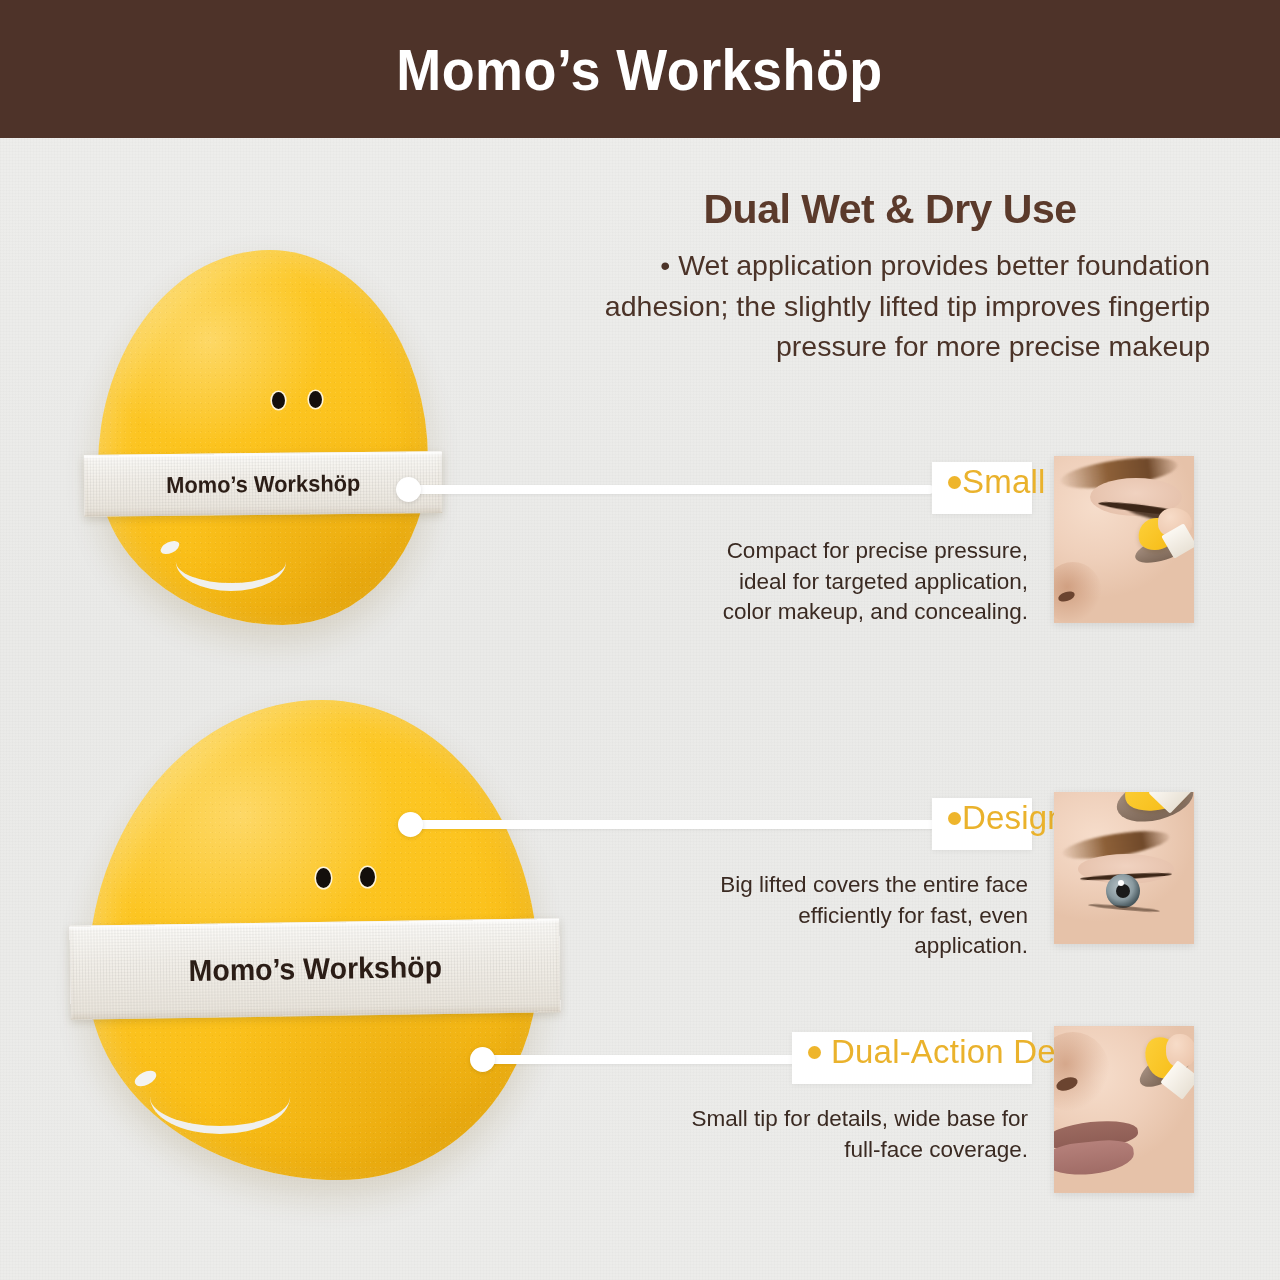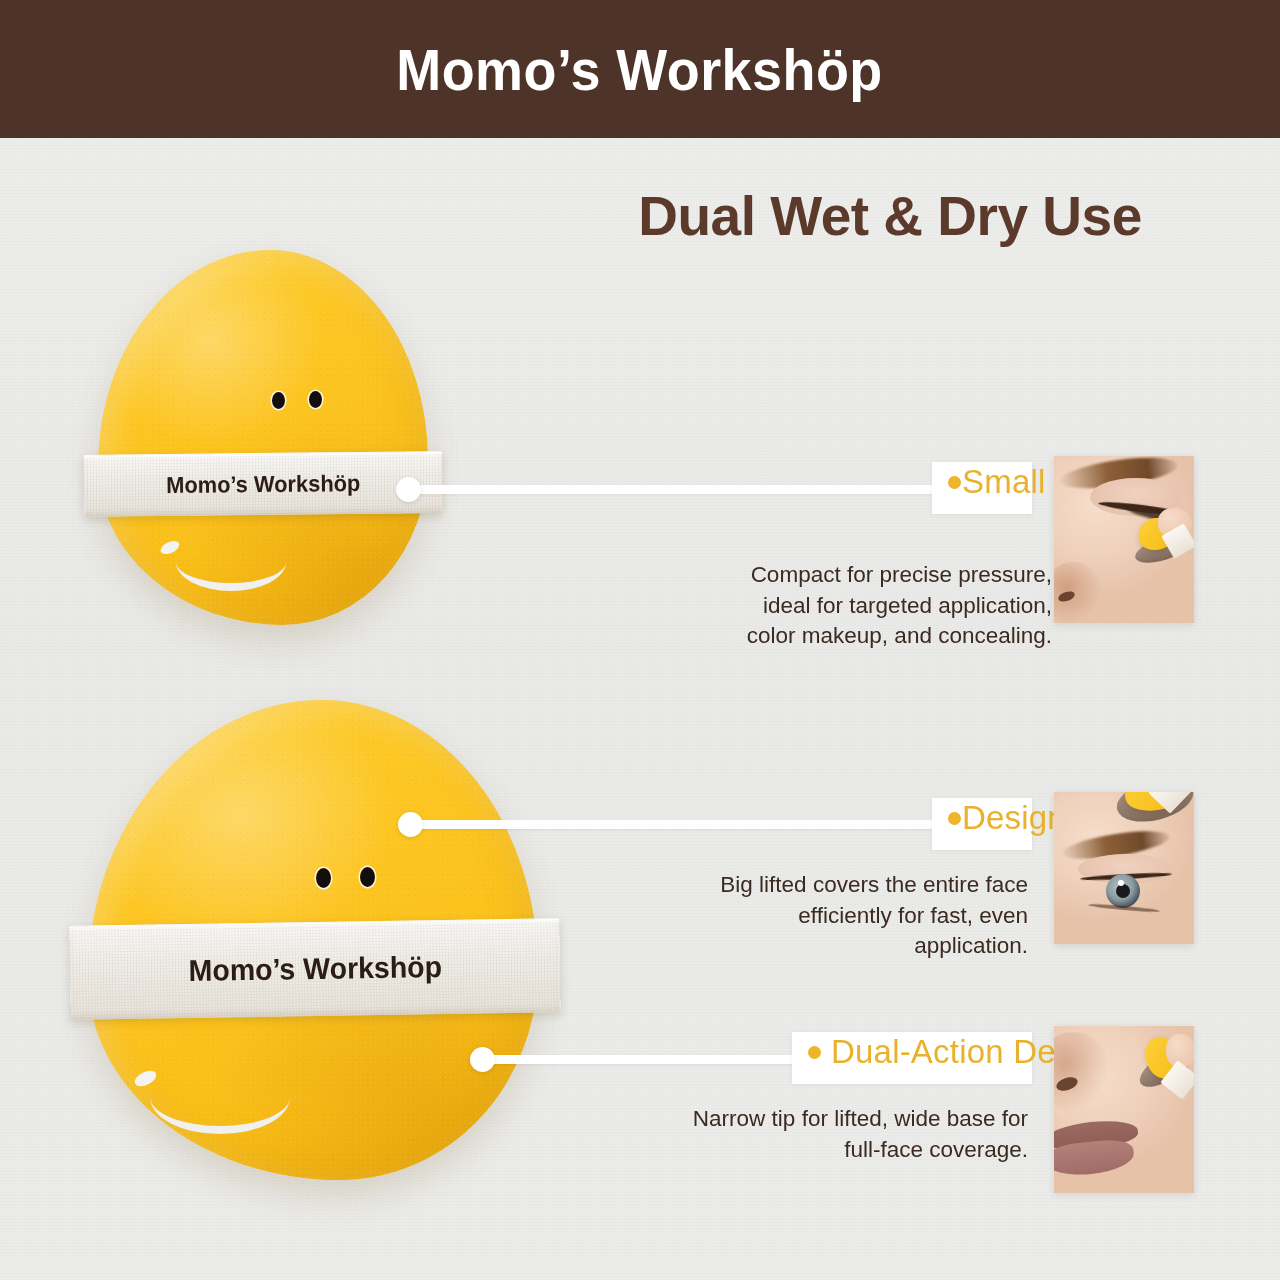--- a/index.html
+++ b/index.html
@@ -36,21 +36,21 @@
   }
 
   
   .hero{
     position:absolute;
     left:570px; top:188px; width:640px;
     text-align:center;
   }
   .hero-title{
     color:#5b3a2b;
-    font-size:55px;
+    font-size:41px;
     font-weight:800;
     letter-spacing:-0.5px;
     line-height:1.05;
   }
   .hero-body{
     margin-top:14px;
     color:#4b3328;
     font-size:28.5px;
     line-height:1.42;
     text-align:right;
@@ -257,20 +257,21 @@
 <body>
 
 <div id="page">
 
   <div class="header">
     <div class="header-title">Momo’s Workshöp</div>
   </div>
 
   <div class="hero">
     <div class="hero-title">Dual Wet &amp; Dry Use</div>
+    <div class="hero-body">• Wet application provides better foundation adhesion; the slightly lifted tip improves fingertip pressure for more precise makeup</div>
   </div>
 
   <div class="puff" style="left:98px; top:250px; width:330px; height:375px;">
     <div class="puff-body"></div>
     <div class="puff-grain"></div>
 
     <div class="eye" style="left:174px; top:142px; width:13px; height:17px;"></div>
     <div class="eye" style="left:211px; top:141px; width:13px; height:17px;"></div>
 
     <div class="spark-dot" style="left:62px; top:292px; width:20px; height:11px;"></div>
@@ -302,21 +303,21 @@
   <div class="conn-line" style="left:406px; top:820px; width:530px;"></div>
   <div class="conn-dot" style="left:398px; top:812px;"></div>
 
   <div class="conn-line" style="left:478px; top:1055px; width:330px;"></div>
   <div class="conn-dot" style="left:470px; top:1047px;"></div>
 
   <div class="chip" style="left:932px; top:462px; width:100px; height:52px;">
     <div class="chip-bullet"></div>
     <div class="chip-label" style="margin-left:1px;">Small</div>
   </div>
-  <div class="callout-desc" style="left:714px; top:536px; width:338px;margin-top:24px;">Compact for precise pressure, ideal for targeted application, color makeup, and concealing.</div>
+  <div class="callout-desc" style="left:690px; top:536px; width:338px;">Compact for precise pressure, ideal for targeted application, color makeup, and concealing.</div>
 
   <div class="photo" style="left:1054px; top:456px; width:140px; height:167px;">
     <div class="photo-skin"></div>
     <div class="ph-brow" style="left:6px; top:4px; width:118px; height:26px; transform:rotate(-8deg);"></div>
     <div class="ph-lid" style="left:36px; top:22px; width:92px; height:38px;"></div>
     <div class="ph-lash" style="left:44px; top:49px; width:86px; height:7px; transform:rotate(7deg); filter:blur(0.5px);"></div>
     <div class="ph-lash" style="left:70px; top:52px; width:58px; height:11px; transform:rotate(14deg); filter:blur(1px); opacity:.85;"></div>
     <div class="ph-nose" style="left:-10px; top:106px; width:58px; height:62px;"></div>
     <div class="ph-nostril" style="left:4px; top:136px; width:17px; height:9px;"></div>
     <div class="ph-shadowdisc" style="left:80px; top:82px; width:58px; height:22px; transform:rotate(-18deg);"></div>
@@ -342,21 +343,21 @@
     <div class="ph-iris" style="left:52px; top:82px; width:34px; height:34px;"></div>
     <div class="ph-pupil" style="left:62px; top:92px; width:14px; height:14px;"></div>
     <div class="ph-glint" style="left:64px; top:88px; width:6px; height:6px;"></div>
     <div class="ph-lash" style="left:34px; top:114px; width:72px; height:4px; transform:rotate(5deg); filter:blur(0.7px); opacity:.55;"></div>
   </div>
 
   <div class="chip" style="left:792px; top:1032px; width:240px; height:52px;">
     <div class="chip-bullet"></div>
     <div class="chip-label" style="margin-left:10px;">Dual-Action Design</div>
   </div>
-  <div class="callout-desc" style="left:690px; top:1104px; width:338px;">Narrow tip for lifted, wide base for full-face coverage.</div>
+  <div class="callout-desc" style="left:690px; top:1104px; width:338px;">Small tip for details, wide base for full-face coverage.</div>
 
   <div class="photo" style="left:1054px; top:1026px; width:140px; height:167px;">
     <div class="photo-skin"></div>
     <div class="ph-nose" style="left:-18px; top:6px; width:74px; height:80px;"></div>
     <div class="ph-nostril" style="left:2px; top:52px; width:22px; height:12px;"></div>
     <div class="ph-lip-top" style="left:-8px; top:96px; width:92px; height:26px; transform:rotate(-6deg);"></div>
     <div class="ph-lip-bot" style="left:-8px; top:116px; width:88px; height:32px; transform:rotate(-6deg);"></div>
     <div class="ph-shadowdisc" style="left:82px; top:28px; width:62px; height:26px; transform:rotate(-32deg);"></div>
     <div class="ph-puff" style="left:92px; top:10px; width:36px; height:44px; transform:rotate(-32deg);"></div>
     <div class="ph-hand" style="left:112px; top:8px; width:30px; height:34px;"></div>

